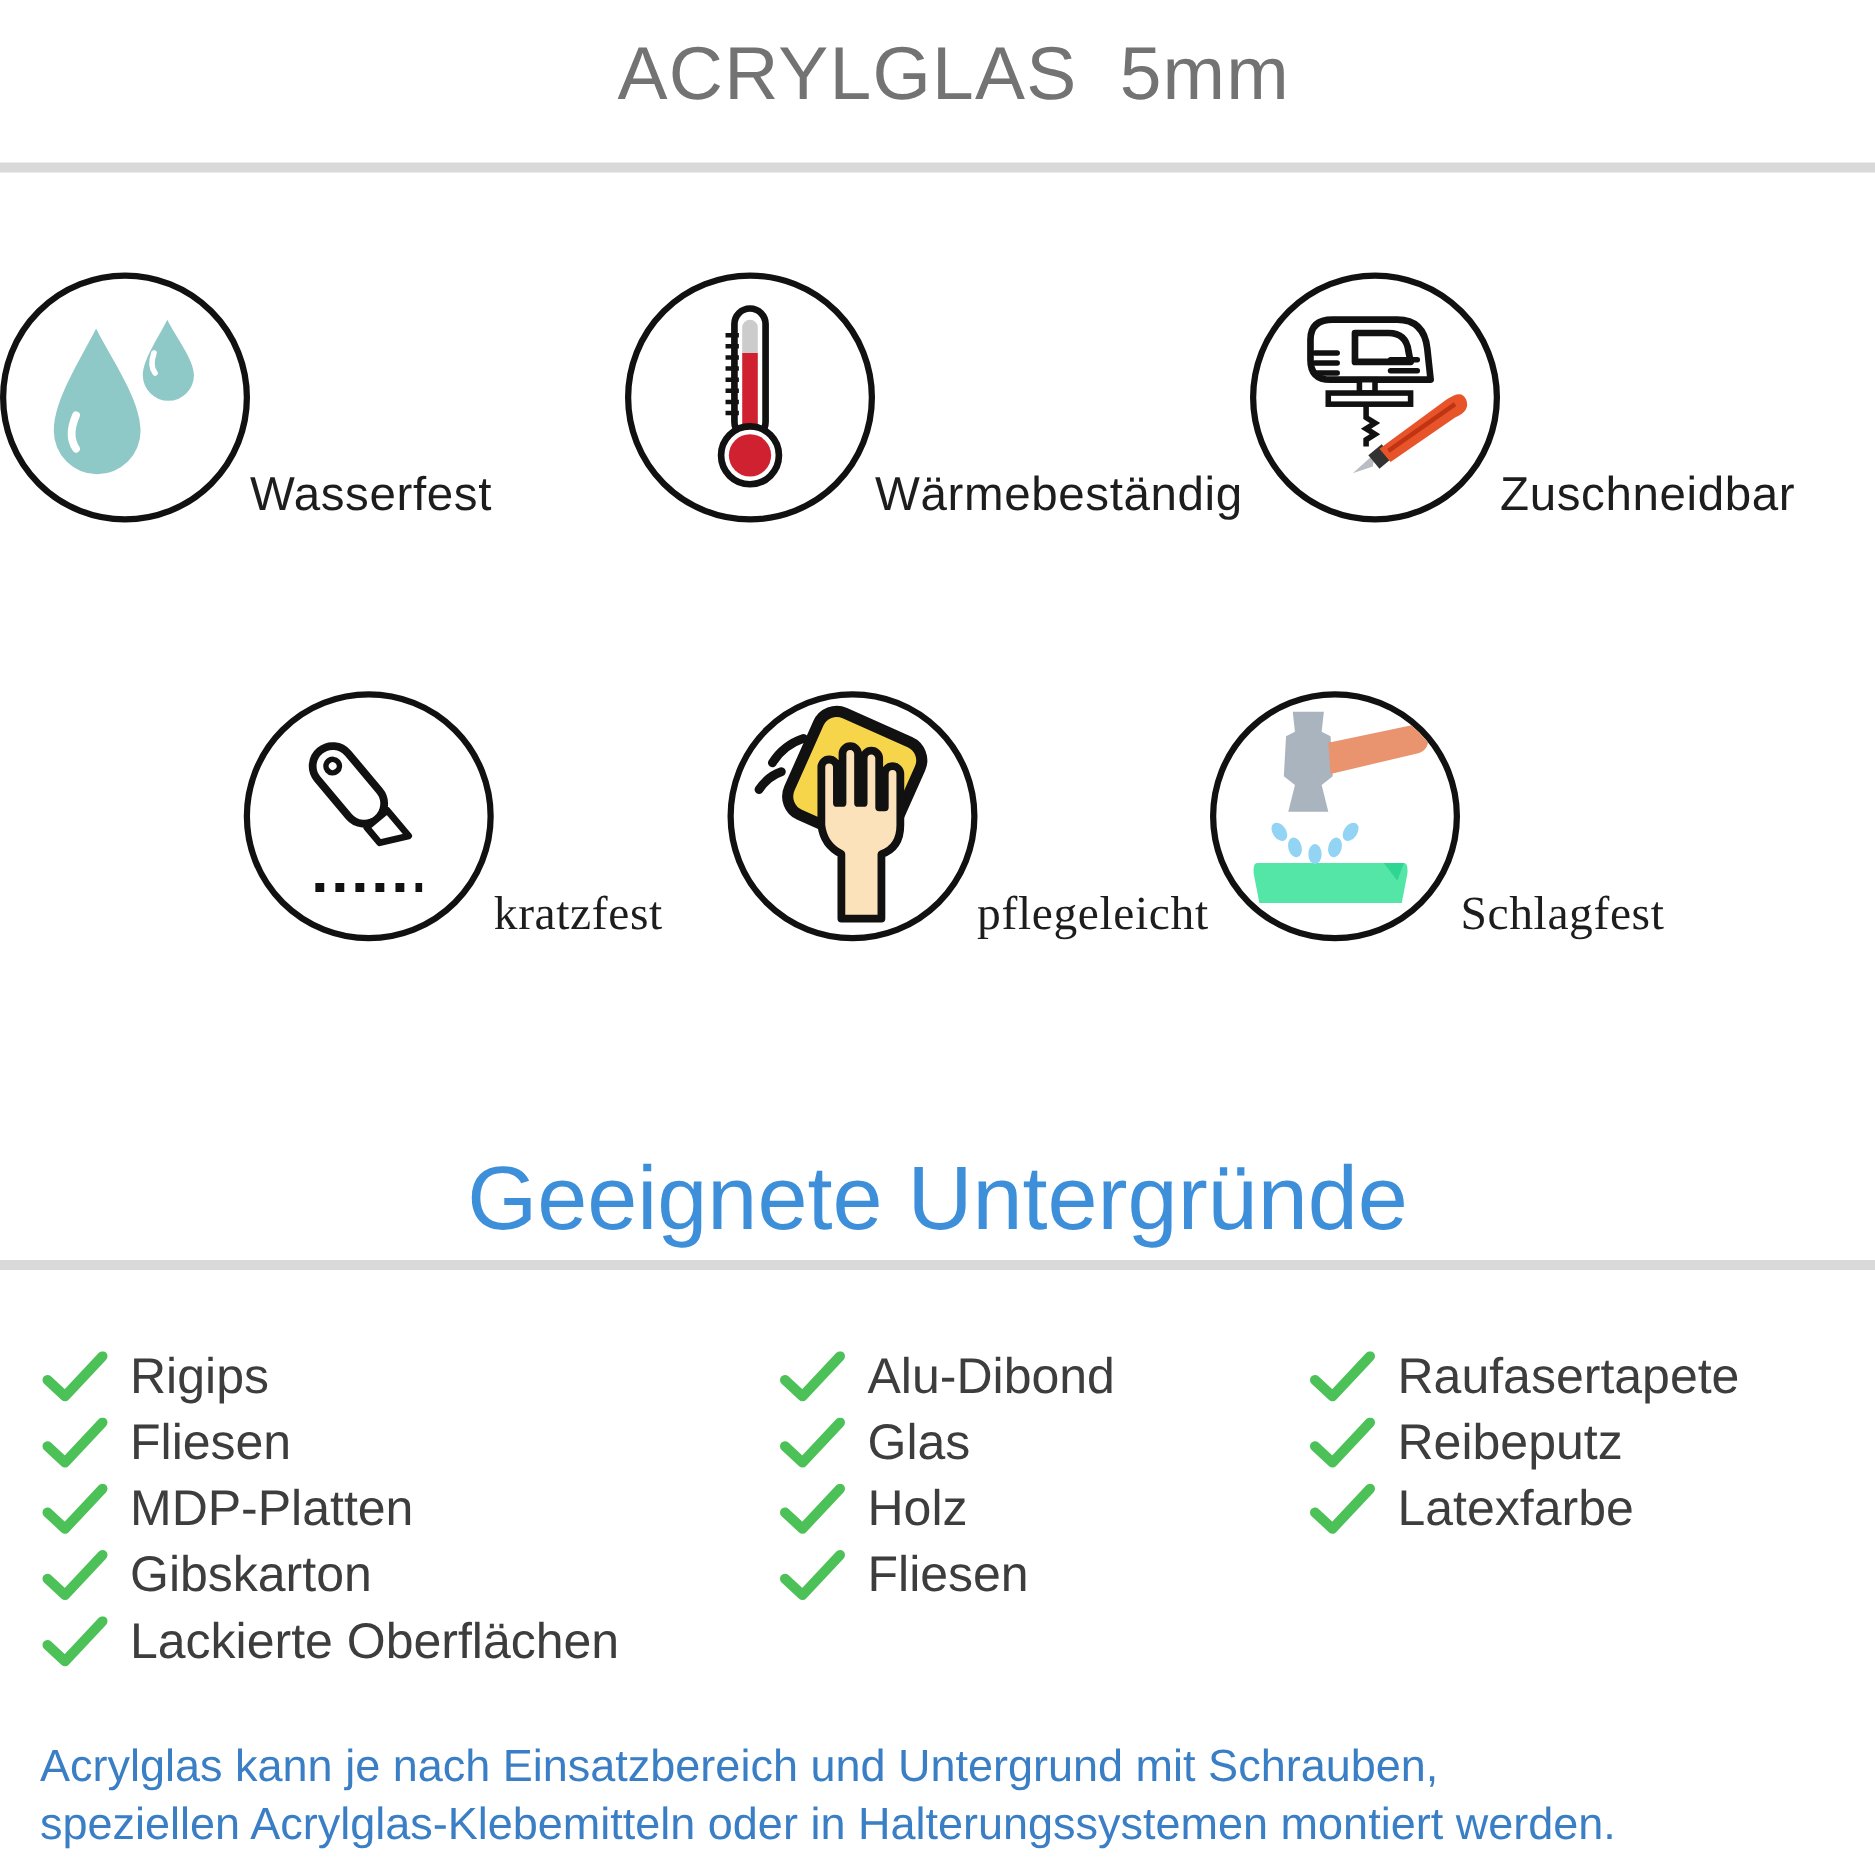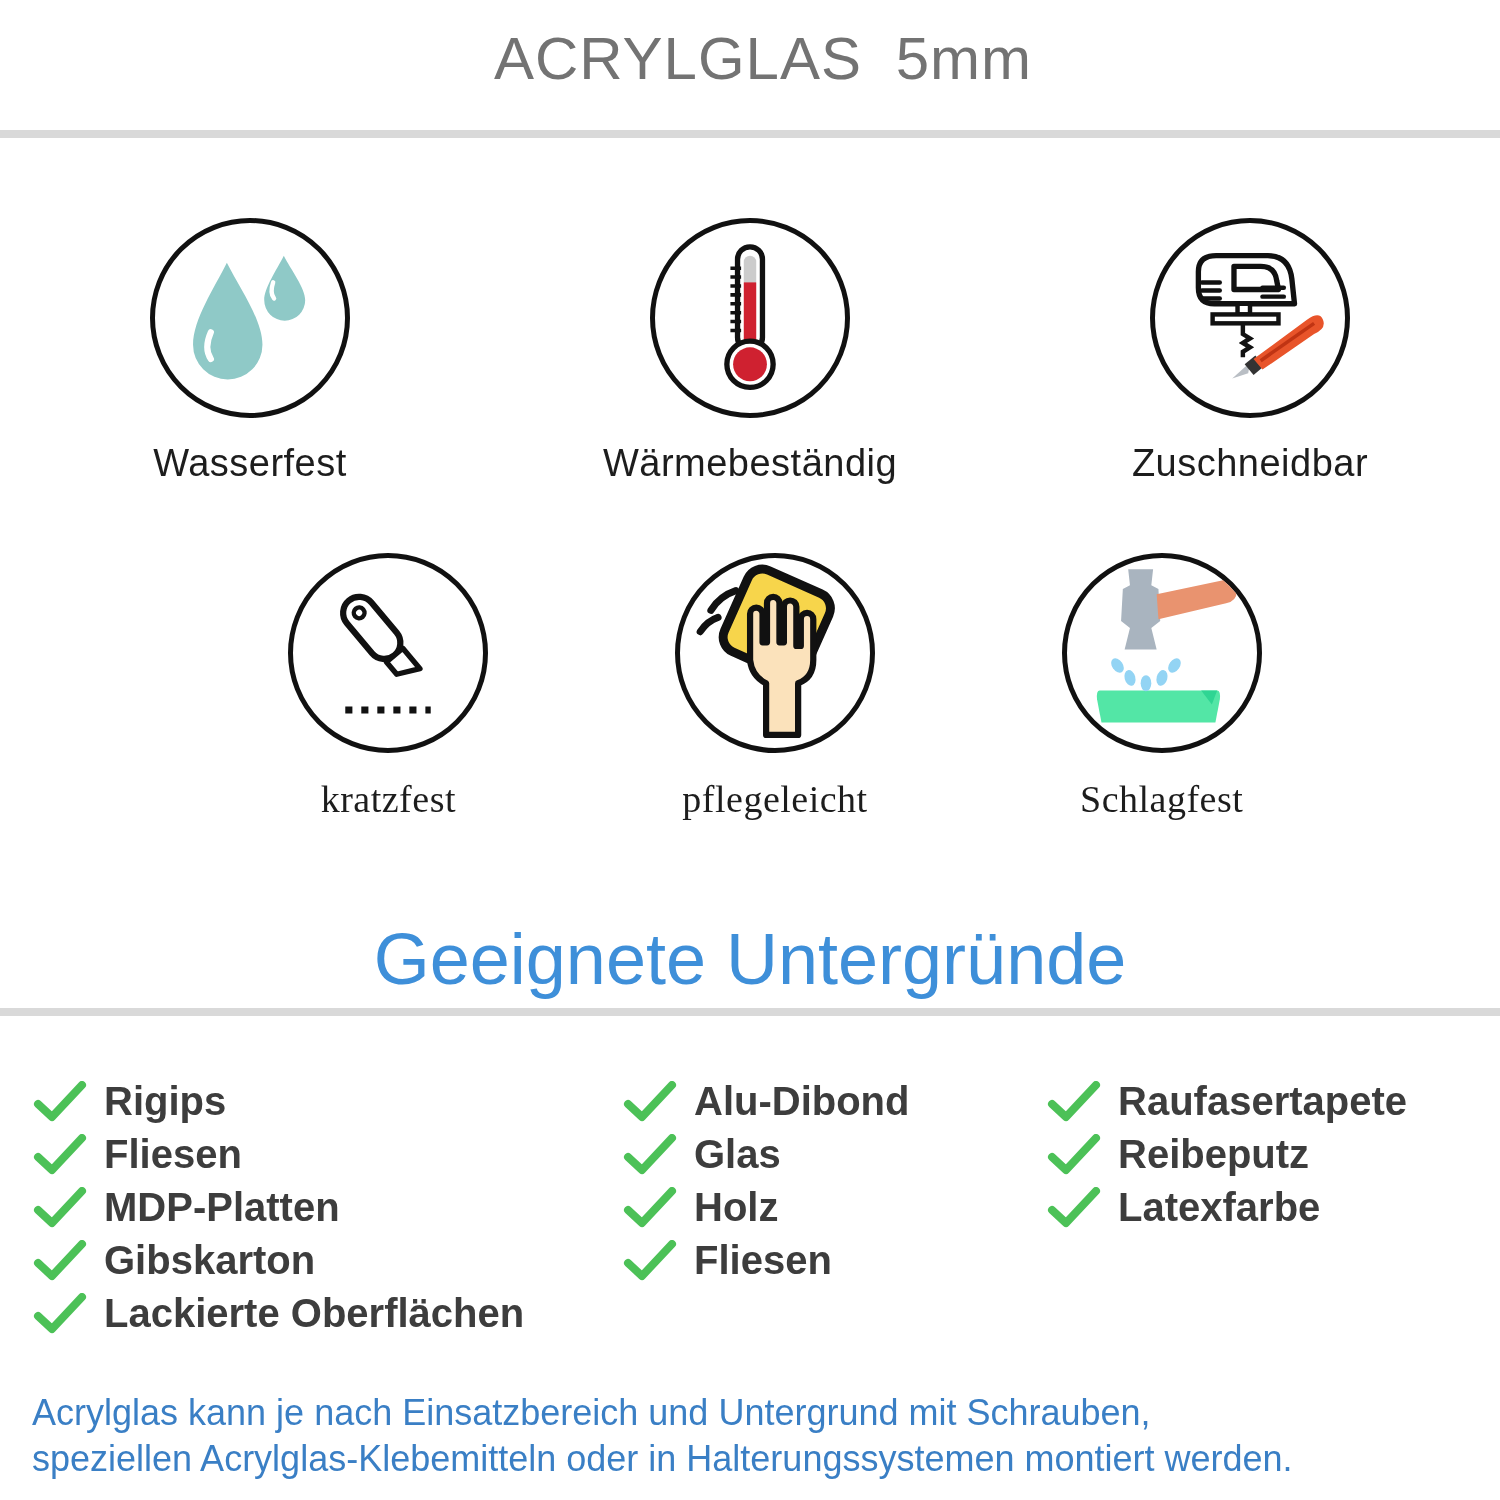--- a/index.html
+++ b/index.html
@@ -6,33 +6,33 @@
   .canvas{position:relative;width:1500px;height:1500px;background:#fff;overflow:hidden;
           font-family:"Liberation Sans",sans-serif;}
   .title{position:absolute;top:24px;left:13px;width:100%;text-align:center;
          font-size:60px;font-weight:500;color:#737373;letter-spacing:1px;word-spacing:16px;}
   .bar{position:absolute;left:0;width:100%;height:8px;background:#d9d9d9;}
   .bar1{top:130px;}
   .bar2{top:1008px;}
   .features{position:absolute;display:flex;}
   .row1{top:218px;left:0;width:1500px;}
   .row2{top:553px;left:195px;width:1160px;font-family:Liberation Serif, serif;}
-  .feature{flex:1;display:flex;flex-direction:column;align-items:center;}
+  .feature{flex:1;display:flex;align-items:flex-end;}
   .circle{width:200px;height:200px;border:5px solid #111;border-radius:50%;
           box-sizing:border-box;background:#fff;display:flex;align-items:center;
           justify-content:center;overflow:hidden;}
   .circle svg{width:178px;height:178px;}
   .feature-label{margin-top:24px;font-size:38px;color:#1d1d1d;letter-spacing:.5px;}
   .heading2{position:absolute;top:918px;left:0;width:100%;text-align:center;
             font-size:72px;font-weight:500;color:#3e8fd9;}
   .col{position:absolute;top:1075px;}
   .col1{left:32px;}
   .col2{left:622px;}
   .col3{left:1046px;text-align:center;}
-  .check-item{display:flex;align-items:center;height:53px;gap:16px;font-weight:bold;}
+  .check-item{display:flex;align-items:center;height:53px;gap:16px;}
   .check-item svg{width:56px;height:42px;flex:none;}
   .check-item span{font-size:40px;color:#3d3d3d;white-space:nowrap;}
   .footer{position:absolute;left:32px;top:1390px;font-size:36px;line-height:46px;
           color:#3a7fc5;white-space:nowrap;}
 </style>
 </head>
 <body>
 
 <div class="canvas">
   <div class="title">ACRYLGLAS 5mm</div>

